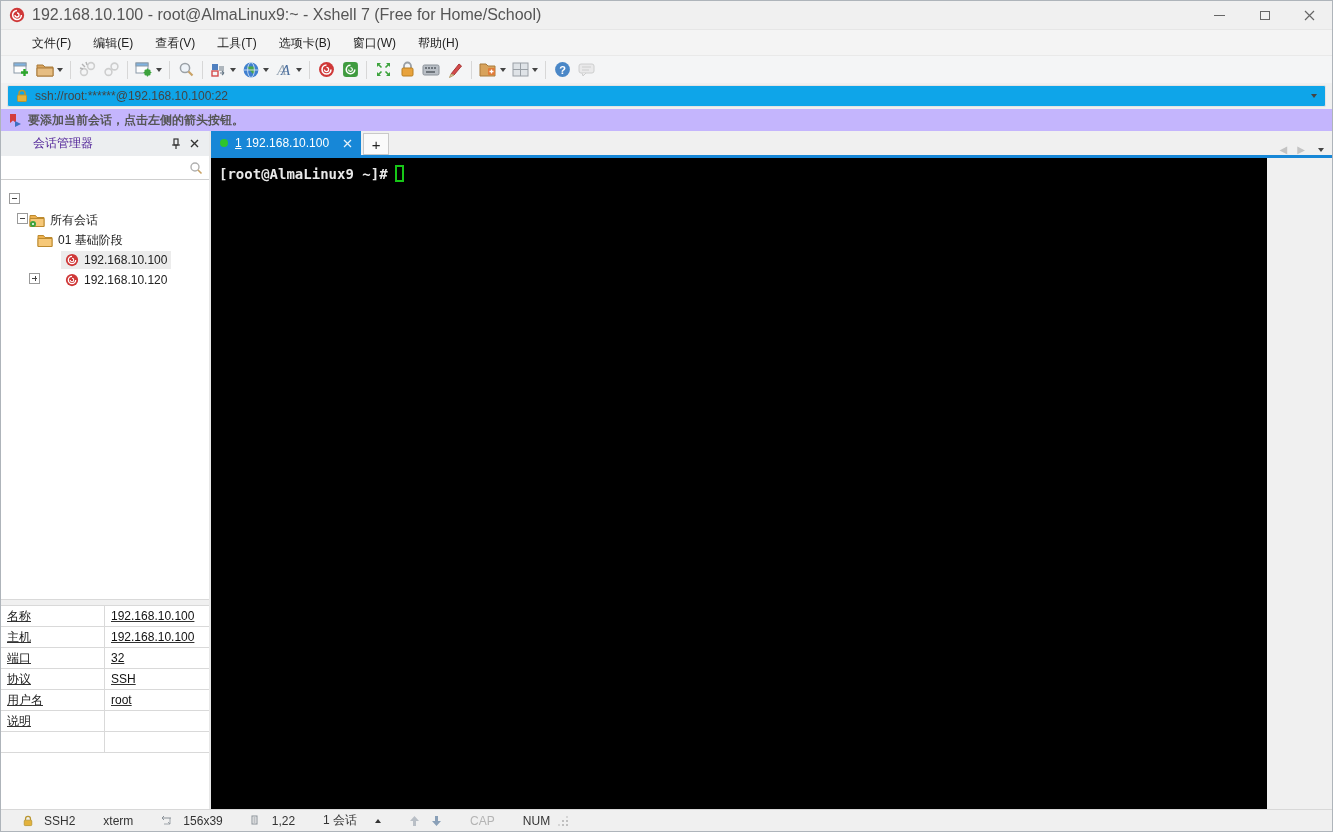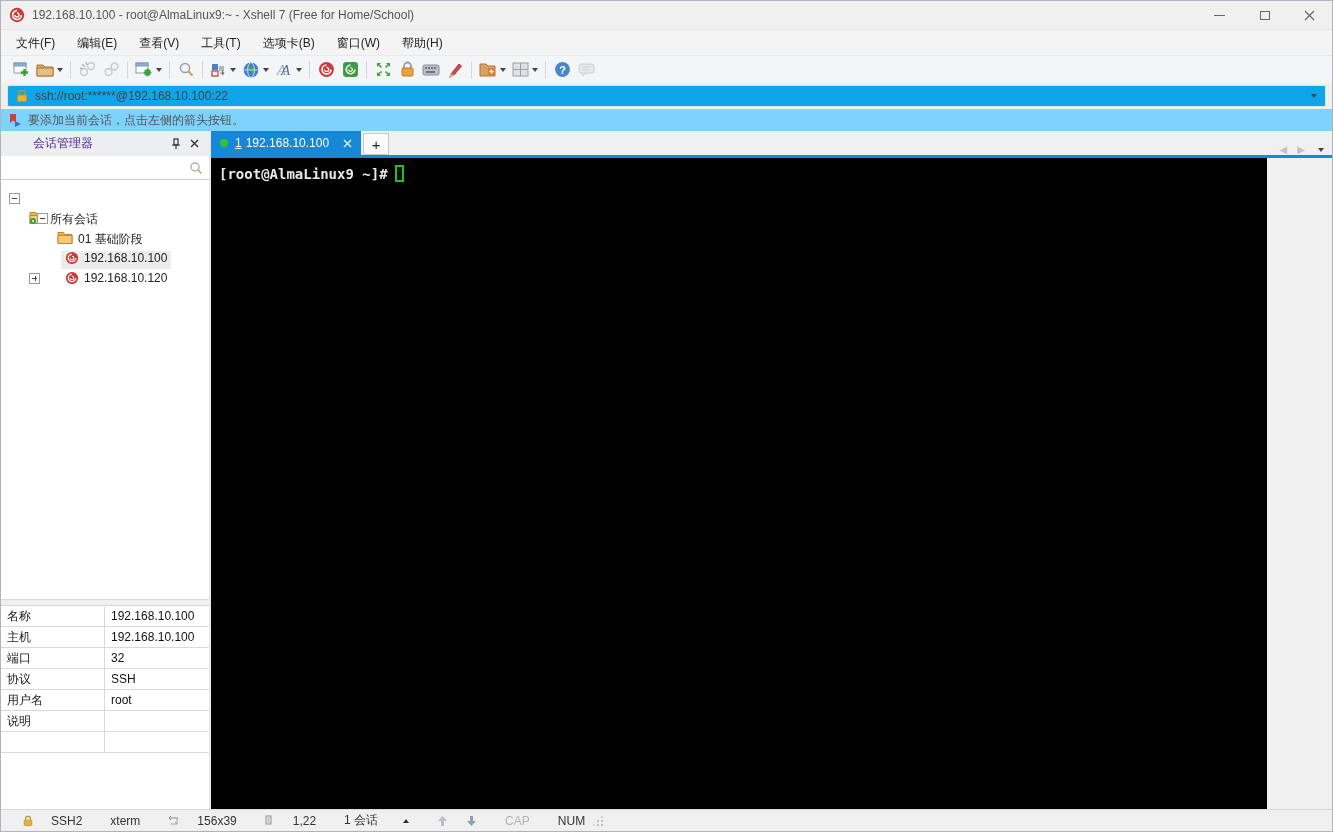--- a/index.html
+++ b/index.html
@@ -3,71 +3,71 @@
 <meta charset="utf-8">
 <style>
   * { margin:0; padding:0; box-sizing:border-box; }
   html,body { width:1333px; height:832px; overflow:hidden; }
   body { font-family:"Liberation Sans","DejaVu Sans",sans-serif; font-size:12px; color:#333; background:#fff; }
   .window { width:1333px; height:832px; display:flex; flex-direction:column; border:1px solid #aeb4ba; background:#f0f0f0; }
 
   
   .titlebar { height:28px; display:flex; align-items:center; background:#f0f0f0; padding-left:8px; flex:none; }
   .titlebar .app-icon { width:16px; height:16px; margin-right:7px; }
-  .titlebar .title { color:#555; font-size:12px; }
+  .titlebar .title { color:#555; font-size:16px; }
   .win-controls { margin-left:auto; display:flex; height:100%; }
   .win-btn { width:45px; height:100%; display:flex; align-items:center; justify-content:center; color:#666; }
   .glyph-min { width:11px; height:1px; background:#666; }
   .glyph-max { width:10px; height:9px; border:1px solid #666; }
 
   
-  .menubar { height:26px; display:flex; align-items:center; background:#f4f4f4; padding-left:4px; border-top:1px solid #e6e6e6; flex:none; }
+  .menubar { height:26px; display:flex; align-items:center; background:#f4f4f4; padding-left:20px; border-top:1px solid #e6e6e6; flex:none; }
   .menu-item { padding:0 11px; line-height:26px; color:#222; cursor:default; }
 
   
   .toolbar { height:28px; display:flex; align-items:center; background:#f4f5f6; padding-left:8px; flex:none; border-top:1px solid #e9e9e9; }
   .tb-btn { height:24px; min-width:24px; display:flex; align-items:center; justify-content:center; padding:0 3px; }
   .tb-btn svg { display:block; }
   .tb-btn.disabled { opacity:.45; filter:grayscale(1); }
   .tb-sep { width:1px; height:18px; background:#d7d7d7; margin:0 4px; flex:none; }
   .caret { width:0; height:0; border-left:3.5px solid transparent; border-right:3.5px solid transparent; border-top:4px solid #444; margin-left:3px; }
   .tb-drop { display:flex; align-items:center; height:24px; padding:0 3px; }
 
   
   .addressbar { height:26px; background:#f0f0f0; display:flex; align-items:center; padding:2px 6px; flex:none; }
   .address-field { flex:1; height:22px; background:#0ea5e9; border:1px solid #e3e3e3; border-radius:2px; display:flex; align-items:center; padding:0 8px; }
   .address-field .txt { color:#444; margin-left:7px; }
   .address-drop { margin-left:auto; }
 
   
-  .infobar { height:22px; display:flex; align-items:center; background:#7dd3fc; padding-left:8px; flex:none; color:#555; }
+  .infobar { height:22px; display:flex; align-items:center; background:#c4b5fd; padding-left:8px; flex:none; color:#555;font-weight:bold; }
   .infobar svg { margin-right:6px; }
 
   
   .main { flex:1; display:flex; min-height:0; background:#fff; }
 
   
   .sidebar { width:210px; flex:none; display:flex; flex-direction:column; background:#fff; border-right:2px solid #e8e8e8; }
   .panel-header { height:25px; background:#eceef0; display:flex; align-items:center; padding:0 6px 0 8px; flex:none; }
   .panel-title { color:#4c1d95;margin-left:24px; }
   .panel-header .hspace { flex:1; }
   .panel-hbtn { width:18px; height:18px; display:flex; align-items:center; justify-content:center; color:#333; }
   .search-box { height:24px; border-bottom:1px solid #cfcfcf; display:flex; align-items:center; padding:0 6px; flex:none; background:#fff; }
   .search-box input { flex:1; border:none; outline:none; font:inherit; background:transparent; }
   .tree { padding-top:8px; overflow:hidden; }
   .tree-row { height:20px; display:flex; align-items:center; white-space:nowrap; }
   .tree-row.selected .tree-label-wrap { background:#ececec; }
-  .tree-label-wrap { display:flex; height:18px; padding:0 4px;margin-top:44px; }
+  .tree-label-wrap { display:flex; align-items:center; height:18px; padding:0 4px;margin-top:44px; }
   .tree-label { margin-left:5px; color:#222; }
   .expander { width:11px; height:11px; border:1px solid #9a9a9a; background:#fff; position:relative; flex:none; margin-right:5px; }
   .expander::before { content:""; position:absolute; left:2px; right:2px; top:4.5px; height:1px; background:#444; }
   .expander.plus::after { content:""; position:absolute; top:2px; bottom:2px; left:4.5px; width:1px; background:#444; }
   .sidebar-spacer { flex:1; }
   .splitter-h { height:7px; background:#f0f0f0; border-top:1px solid #d9d9d9; border-bottom:1px solid #d9d9d9; flex:none; }
-  .props { flex:none; }
+  .props { flex:none;text-decoration:underline; }
   .prop-row { display:flex; height:21px; border-bottom:1px solid #d9d9d9; align-items:center; }
   .prop-label { width:104px; flex:none; padding-left:6px; color:#222; border-right:1px solid #d9d9d9; height:100%; display:flex; align-items:center; }
   .prop-value { flex:1; padding-left:6px; color:#111; height:100%; display:flex; align-items:center; }
   .sidebar-bottom { height:56px; flex:none; }
 
   
   .rightpane { flex:1; display:flex; flex-direction:column; min-width:0; background:#f0f0f0; }
   .tabbar { height:24px; display:flex; align-items:flex-end; background:#f0f0f0; flex:none; }
   .tab { height:24px; background:#1787d7; color:#fff; display:flex; align-items:center; padding:0 9px; min-width:148px; }
   .tab .dot { width:8px; height:8px; border-radius:50%; background:#2ec52e; margin-right:7px; flex:none; }
@@ -80,21 +80,21 @@
   .terminal-wrap { flex:1; display:flex; min-height:0;gap:48px; }
   .terminal { flex:1; background:#000; padding:7px 0 0 8px; font-family:"DejaVu Sans Mono","Liberation Mono",monospace; font-size:14px; font-weight:bold; color:#e8e8e8; }
   .term-line { display:flex; align-items:center; }
   .cursor { display:inline-block; width:9px; height:17px; border:2px solid #17c617; margin-left:7px; }
   .term-scroll { width:17px; background:#f0f0f0; flex:none; }
 
   
   .statusbar { height:22px; background:#f0f0f0; border-top:1px solid #d8d8d8; display:flex; align-items:center; padding:0 6px 0 8px; flex:none; color:#333; }
   .sb-left { flex:1; }
   .sb-right { display:flex; align-items:center; gap:0; }
-  .sb-item { display:flex; align-items:center; gap:18px; padding:0 14px; }
+  .sb-item { display:flex; align-items:center; gap:11px; padding:0 14px; }
   .sb-dim { color:#b4b4b4; }
   .tri-up { width:0; height:0; border-left:3.5px solid transparent; border-right:3.5px solid transparent; border-bottom:4px solid #333; margin-left:7px; }
   .grip { width:10px; height:10px; margin-left:4px; position:relative; }
   .grip::before { content:""; position:absolute; right:0; bottom:0; width:2px; height:2px; background:#c0c0c0; box-shadow:-4px 0 #c0c0c0,0 -4px #c0c0c0,-8px 0 #d5d5d5,0 -8px #d5d5d5,-4px -4px #c0c0c0; }
 </style>
 </head>
 <body>
 
 <div class="window">
 
@@ -335,21 +335,21 @@
             <span class="tree-label-wrap">
               <svg width="16" height="13" viewBox="0 0 16 13">
                 <path d="M1 1.5h5.5l1.5 2H15v9H1z" fill="#eeb14e" stroke="#bd8a2e"></path>
                 <path d="M1 4.5h14v8H1z" fill="#f6c878" stroke="#bd8a2e"></path>
                 <circle cx="4" cy="10" r="3" fill="#3da33d"></circle>
                 <circle cx="4" cy="10" r="1" fill="#fff"></circle>
               </svg>
               <span class="tree-label">所有会话</span>
             </span>
           </div>
-          <div class="tree-row" style="padding-left: 36px;">
+          <div class="tree-row" style="padding-left: 16px;">
             <div class="expander"></div>
             <span class="tree-label-wrap">
               <svg width="16" height="13" viewBox="0 0 16 13">
                 <path d="M1 1.5h5.5l1.5 2H15v9H1z" fill="#eeb14e" stroke="#bd8a2e"></path>
                 <path d="M1 4.5h14v8H1z" fill="#f6c878" stroke="#bd8a2e"></path>
               </svg>
               <span class="tree-label">01 基础阶段</span>
             </span>
           </div>
           <div class="tree-row selected" style="padding-left: 44px;">

